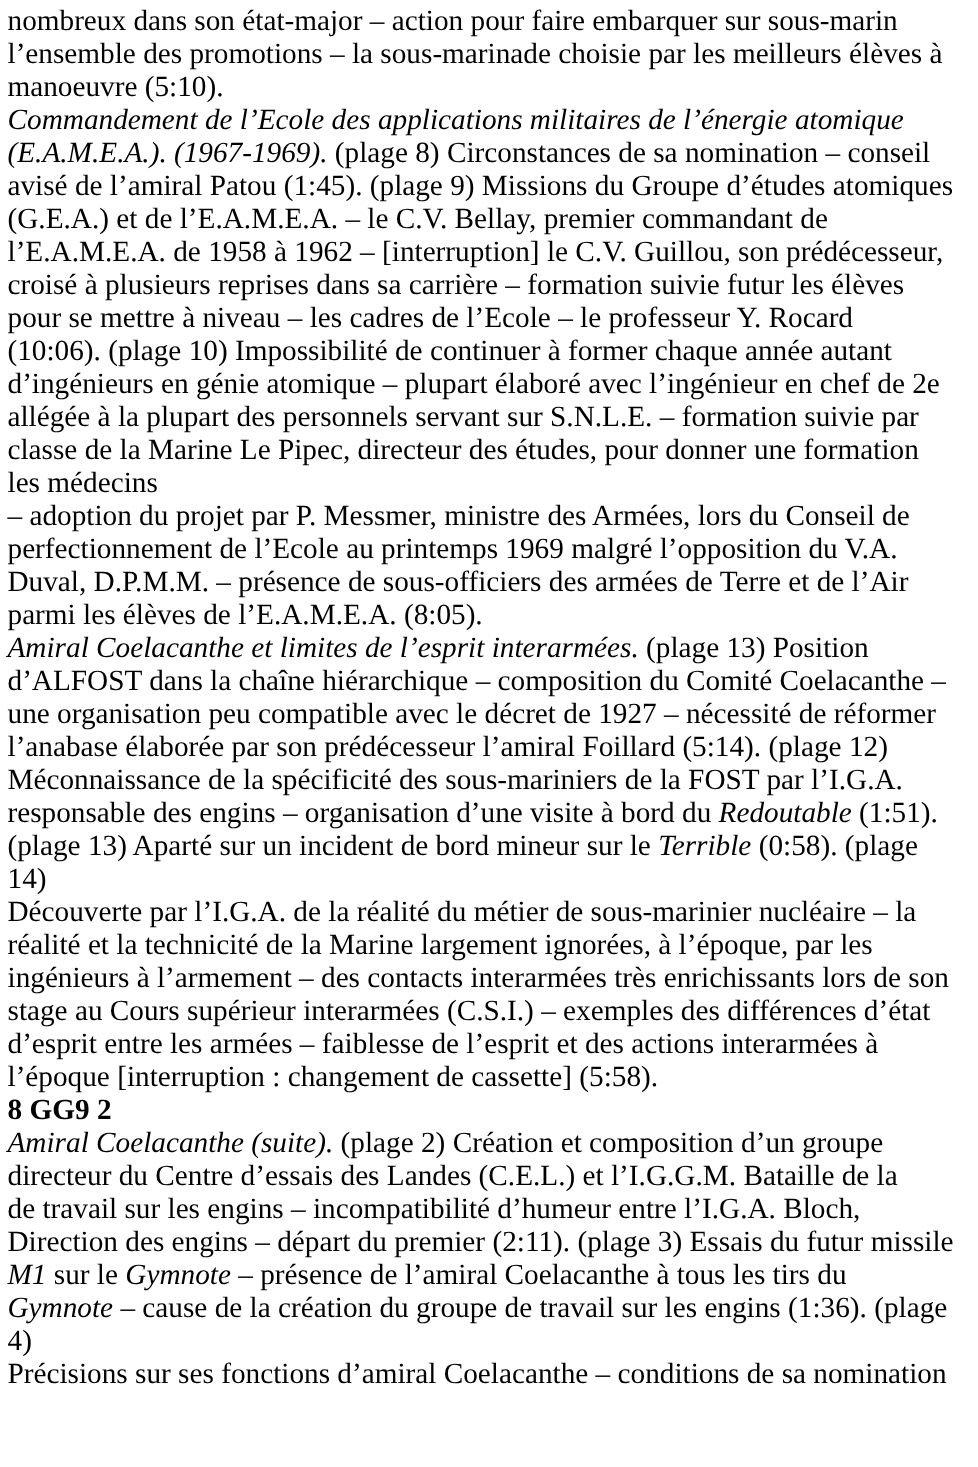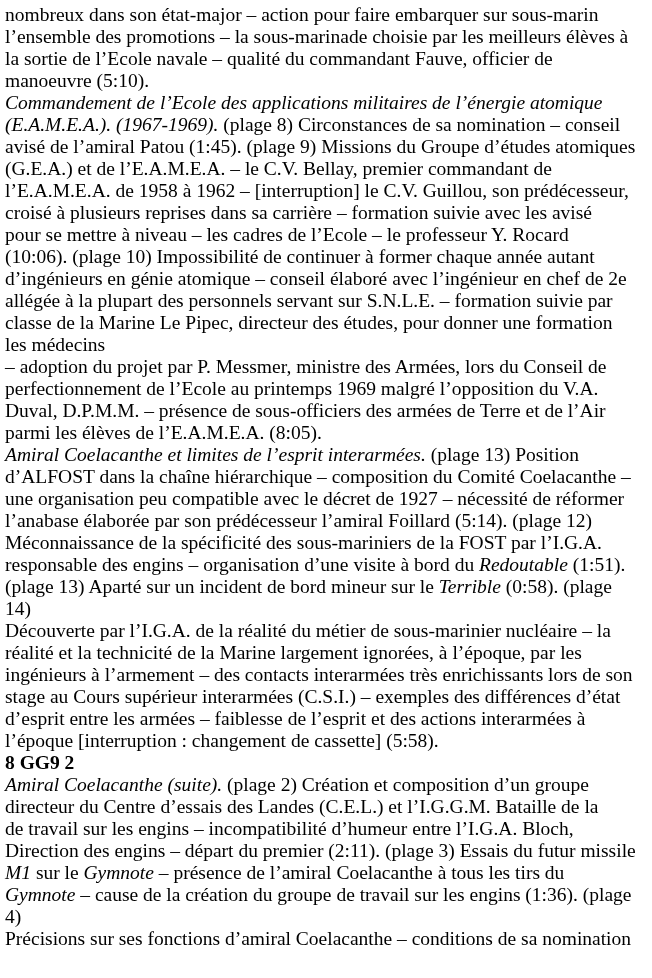--- a/index.html
+++ b/index.html
@@ -30,31 +30,30 @@
     .run-normal { font-style: normal; font-weight: normal; }
     .run-italic { font-style: italic; }
     .run-bold   { font-weight: bold; }
   </style>
 </head>
 <body>
 
 <div class="page" id="document-page" style="background: rgb(255, 255, 255); color: rgb(0, 0, 0);">
     <div class="line"><span class="run-normal">nombreux dans son état-major – action pour faire embarquer sur sous-marin</span></div>
     <div class="line"><span class="run-normal">l’ensemble des promotions – la sous-marinade choisie par les meilleurs élèves à</span></div>
-    <div class="line"><span class="run-normal">la sortie de l’Ecole navale – qualité du commandant Fauve, officier de</span></div>
     <div class="line"><span class="run-normal">manoeuvre (5:10).</span></div>
     <div class="line"><span class="run-italic">Commandement de l’Ecole des applications militaires de l’énergie atomique</span></div>
     <div class="line"><span class="run-italic">(E.A.M.E.A.). (1967-1969).</span><span class="run-normal"> (plage 8) Circonstances de sa nomination – conseil</span></div>
     <div class="line"><span class="run-normal">avisé de l’amiral Patou (1:45). (plage 9) Missions du Groupe d’études atomiques</span></div>
     <div class="line"><span class="run-normal">(G.E.A.) et de l’E.A.M.E.A. – le C.V. Bellay, premier commandant de</span></div>
     <div class="line"><span class="run-normal">l’E.A.M.E.A. de 1958 à 1962 – [interruption] le C.V. Guillou, son prédécesseur,</span></div>
-    <div class="line"><span class="run-normal">croisé à plusieurs reprises dans sa carrière – formation suivie avec les avisé</span></div>
+    <div class="line"><span class="run-normal">croisé à plusieurs reprises dans sa carrière – formation suivie futur les élèves</span></div>
     <div class="line"><span class="run-normal">pour se mettre à niveau – les cadres de l’Ecole – le professeur Y. Rocard</span></div>
     <div class="line"><span class="run-normal">(10:06). (plage 10) Impossibilité de continuer à former chaque année autant</span></div>
-    <div class="line"><span class="run-normal">d’ingénieurs en génie atomique – conseil élaboré avec l’ingénieur en chef de 2e</span></div>
+    <div class="line"><span class="run-normal">d’ingénieurs en génie atomique – plupart élaboré avec l’ingénieur en chef de 2e</span></div>
     <div class="line"><span class="run-normal">allégée à la plupart des personnels servant sur S.N.L.E. – formation suivie par</span></div>
     <div class="line"><span class="run-normal">classe de la Marine Le Pipec, directeur des études, pour donner une formation</span></div>
     <div class="line"><span class="run-normal">les médecins</span></div>
     <div class="line"><span class="run-normal">– adoption du projet par P. Messmer, ministre des Armées, lors du Conseil de</span></div>
     <div class="line"><span class="run-normal">perfectionnement de l’Ecole au printemps 1969 malgré l’opposition du V.A.</span></div>
     <div class="line"><span class="run-normal">Duval, D.P.M.M. – présence de sous-officiers des armées de Terre et de l’Air</span></div>
     <div class="line"><span class="run-normal">parmi les élèves de l’E.A.M.E.A. (8:05).</span></div>
     <div class="line"><span class="run-italic">Amiral Coelacanthe et limites de l’esprit interarmées.</span><span class="run-normal"> (plage 13) Position</span></div>
     <div class="line"><span class="run-normal">d’ALFOST dans la chaîne hiérarchique – composition du Comité Coelacanthe –</span></div>
     <div class="line"><span class="run-normal">une organisation peu compatible avec le décret de 1927 – nécessité de réformer</span></div>

